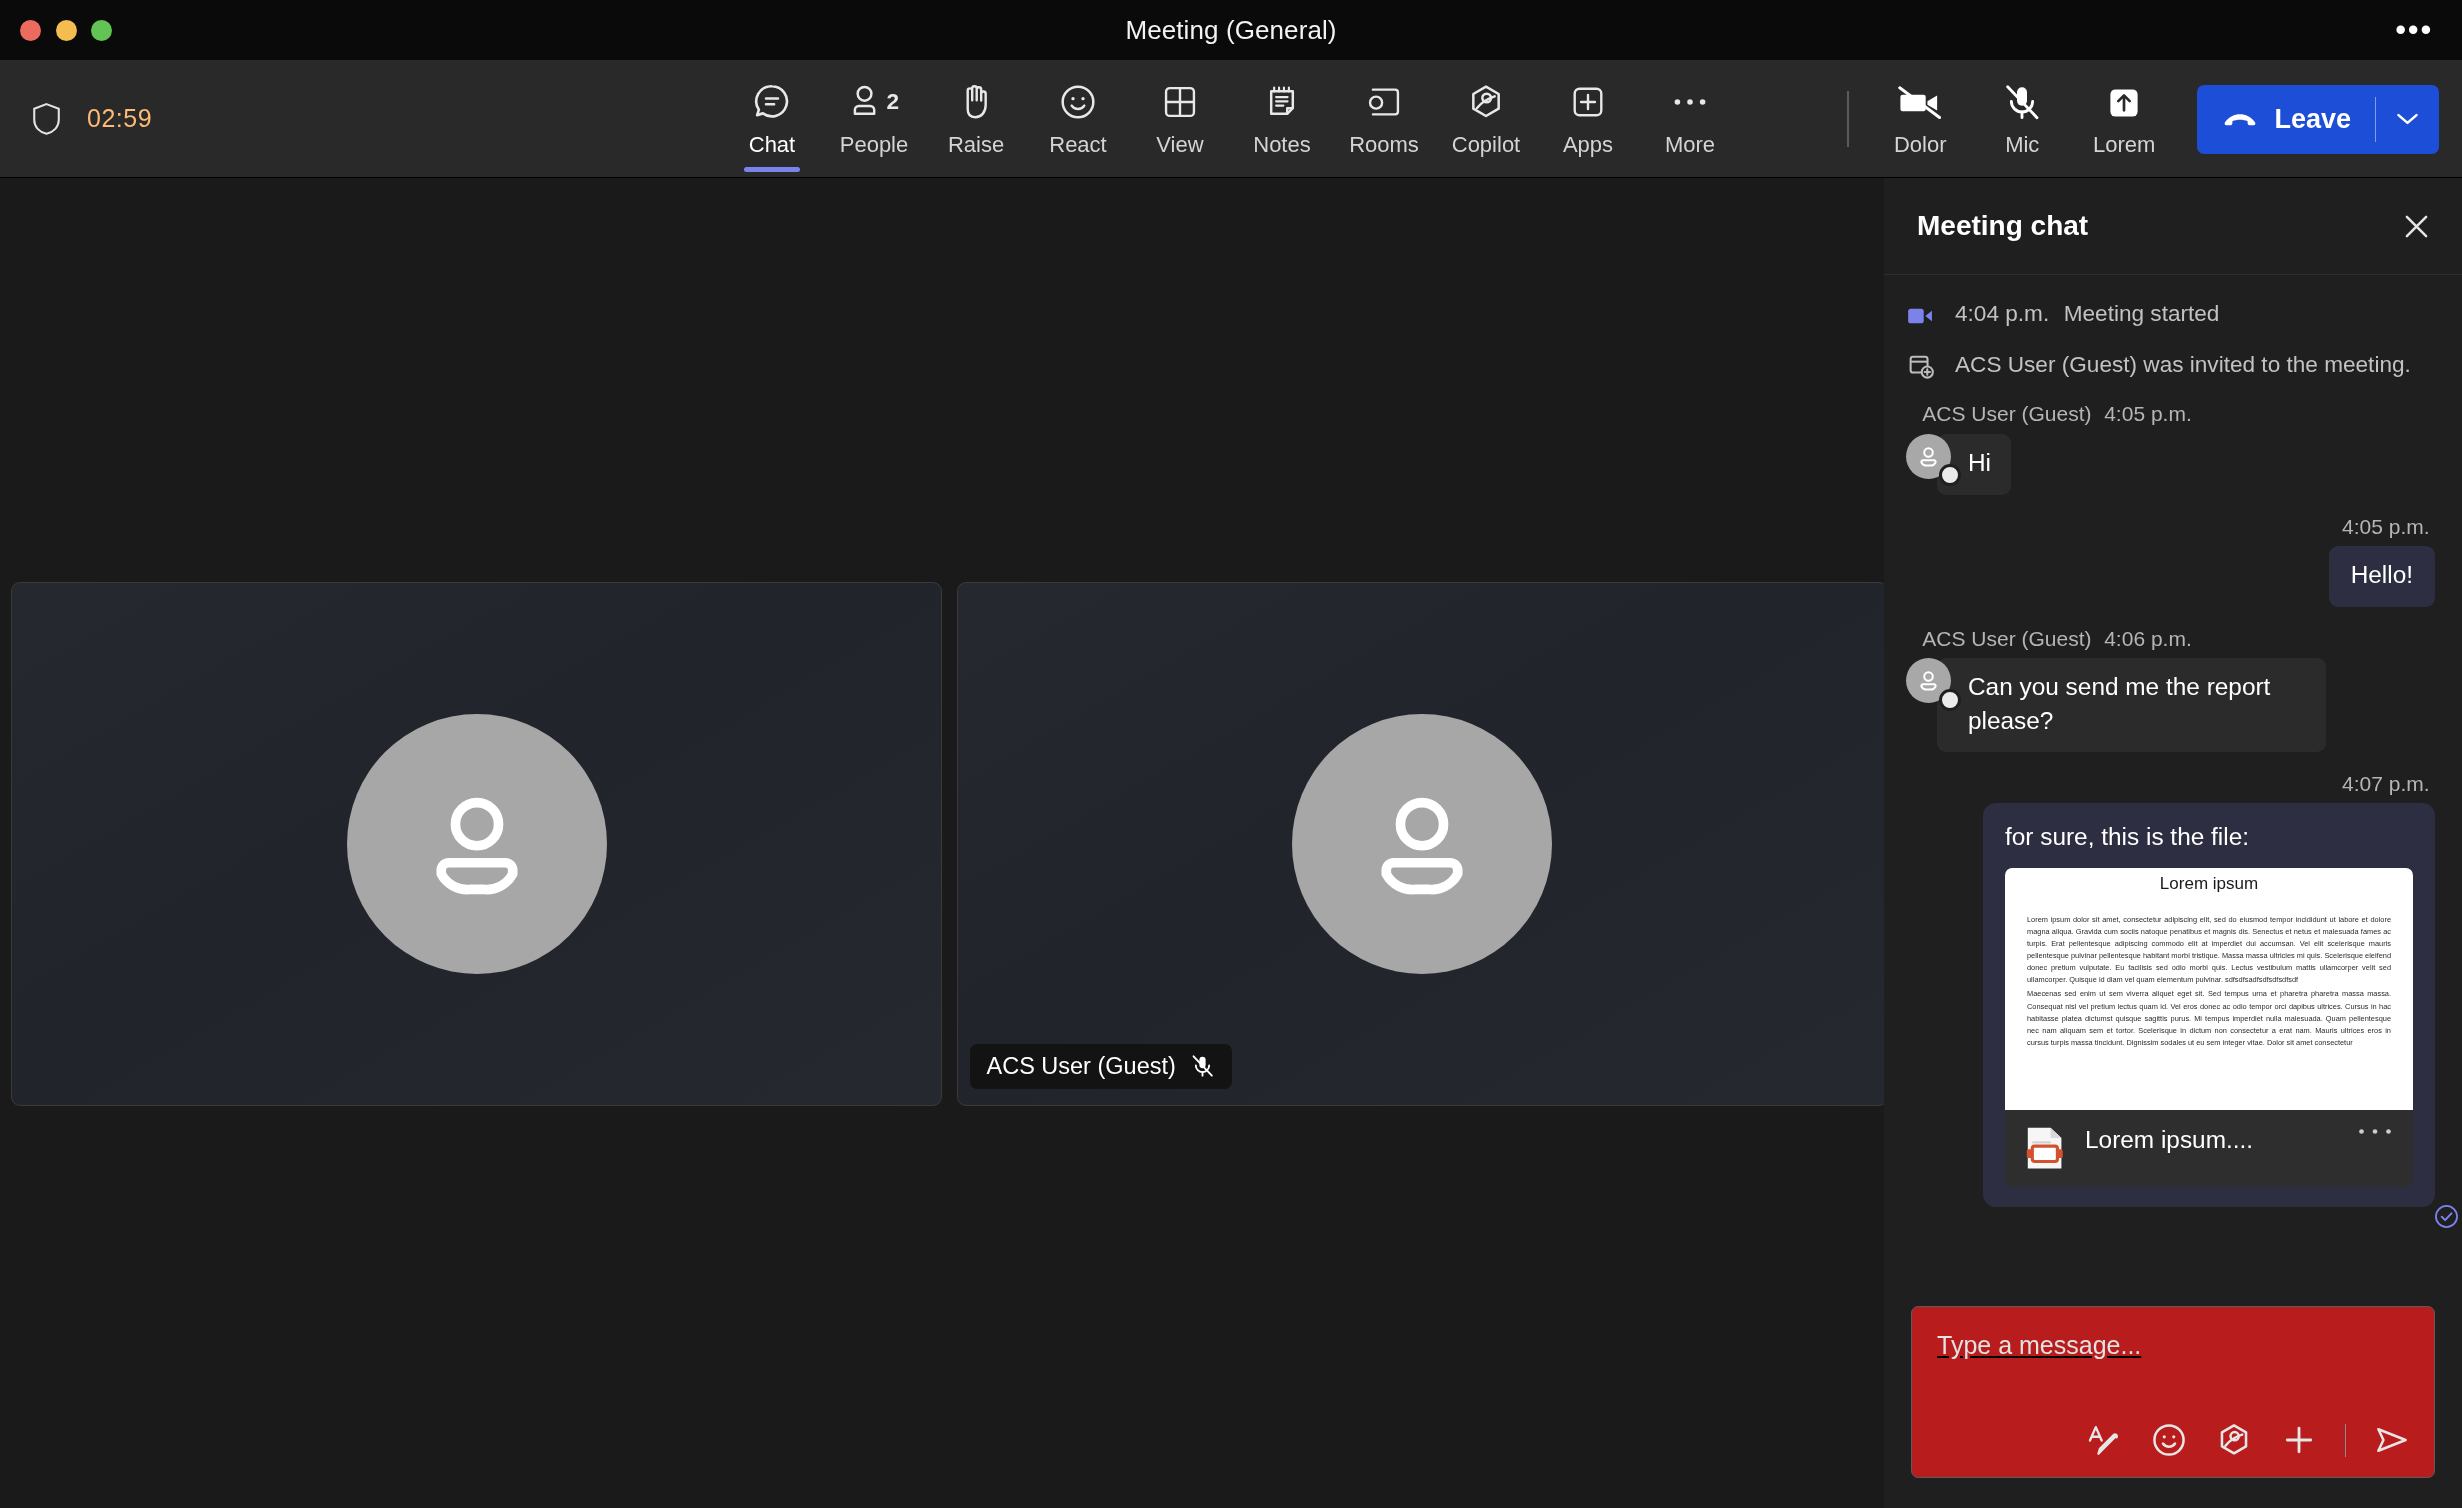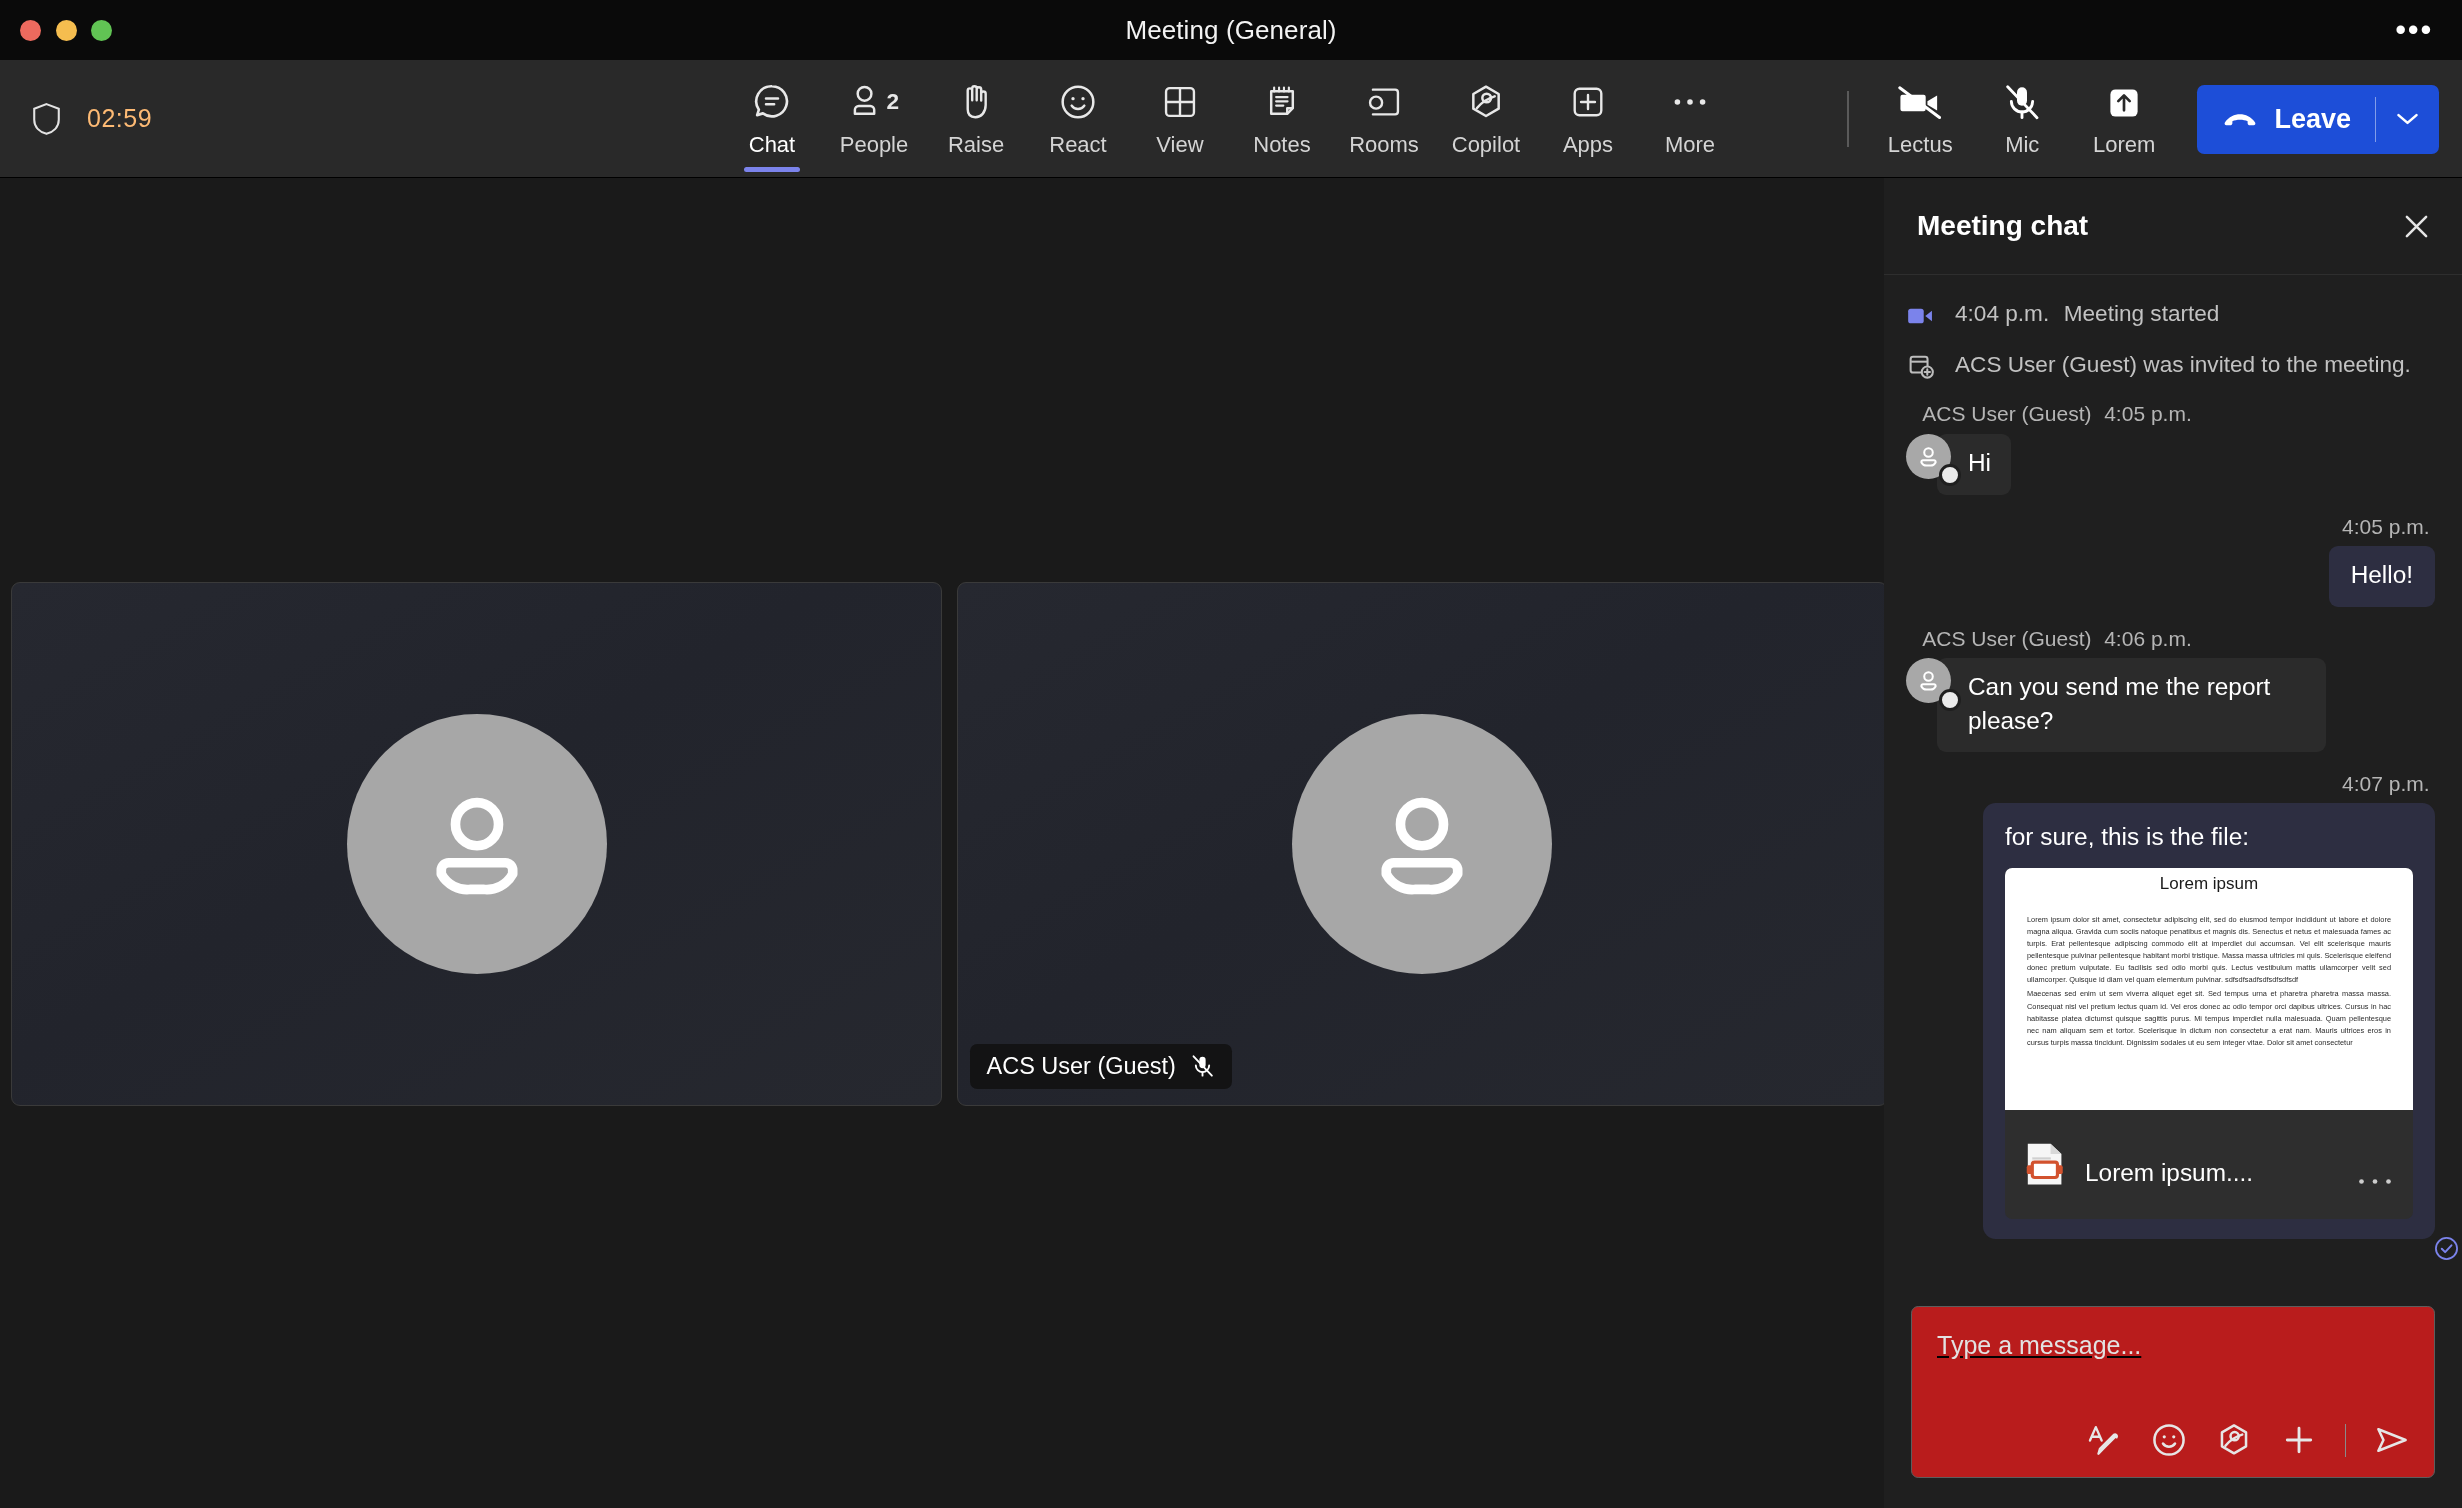--- a/index.html
+++ b/index.html
@@ -166,21 +166,21 @@
 
   .bubble-file {
     background: #2d2e41; border-radius: 12.7px; padding: 20px 22px 20px;
     width: 452px; position: relative;
   }
   .file-caption { color: #fff; font-size: 24.4px; margin-bottom: 16.3px; }
   .doc-card { background: #2e2e2e; border-radius: 7.2px; overflow: hidden; }
   .doc-preview { background: #fff; padding: 6px 22px 0; height: 242px; overflow: hidden; }
   .doc-h { text-align: center; color: #1a1a1a; font-size: 17px; margin-bottom: 20px; }
   .doc-p { color: #2a2a2a; font-size: 7.4px; line-height: 1.64; text-align: justify; margin-bottom: 1.8px; }
-  .doc-foot { display: flex; align-items: flex-end; gap: 20px; padding: 32px 20px; }
+  .doc-foot { display: flex; align-items: flex-start; gap: 20px; padding: 16px 20px; }
   .file-name { color: #fff; font-size: 24.4px; flex: 1 1 auto; }
   .file-more { color: #cdcdcd; font-size: 27px; letter-spacing: 1.8px; line-height: 9px; cursor: pointer; }
   .delivered {
     position: absolute; right: -25px; bottom: -23.5px;
   }
 
   
   .composer-wrap { flex: 0 0 auto; padding: 12.7px 27px 31px 27px; }
   .composer {
     background: #b91c1c; border: 0.9px solid #5d5d5d; border-radius: 7.2px;
@@ -339,21 +339,21 @@
 
       <div class="tbtn">
         <span class="ic">
           <svg width="45" height="40" viewBox="0 0 26 22">
               <path d="M2.6 6.2h12.2a1.2 1.2 0 0 1 1.2 1.2v7.2a1.2 1.2 0 0 1-1.2 1.2H2.6a1.2 1.2 0 0 1-1.2-1.2V7.4a1.2 1.2 0 0 1 1.2-1.2z" fill="#fff"></path>
               <path d="M17 10l5.6-3.4v8.8L17 12z" fill="#fff"></path>
               <path d="M1 2.2 L24 19.4" stroke="#fff" stroke-width="1.7" stroke-linecap="round"></path>
               <path d="M1 2.2 L24 19.4" stroke="#292929" stroke-width="0"></path>
             </svg>
         </span>
-        <span class="lb">Lectus</span>
+        <span class="lb">Dolor</span>
       </div>
 
       <div class="tbtn">
         <span class="ic">
           <svg width="40" height="42" viewBox="0 0 24 24">
               <rect x="9" y="2.6" width="6" height="11" rx="3" fill="#fff"></rect>
               <path d="M5.6 11a6.4 6.4 0 0 0 12.8 0" fill="none" stroke="#fff" stroke-width="1.7" stroke-linecap="round"></path>
               <path d="M12 17.4v3.4" stroke="#fff" stroke-width="1.7" stroke-linecap="round"></path>
               <path d="M3.4 2.2 L21 20.8" stroke="#fff" stroke-width="1.7" stroke-linecap="round"></path>
             </svg>

